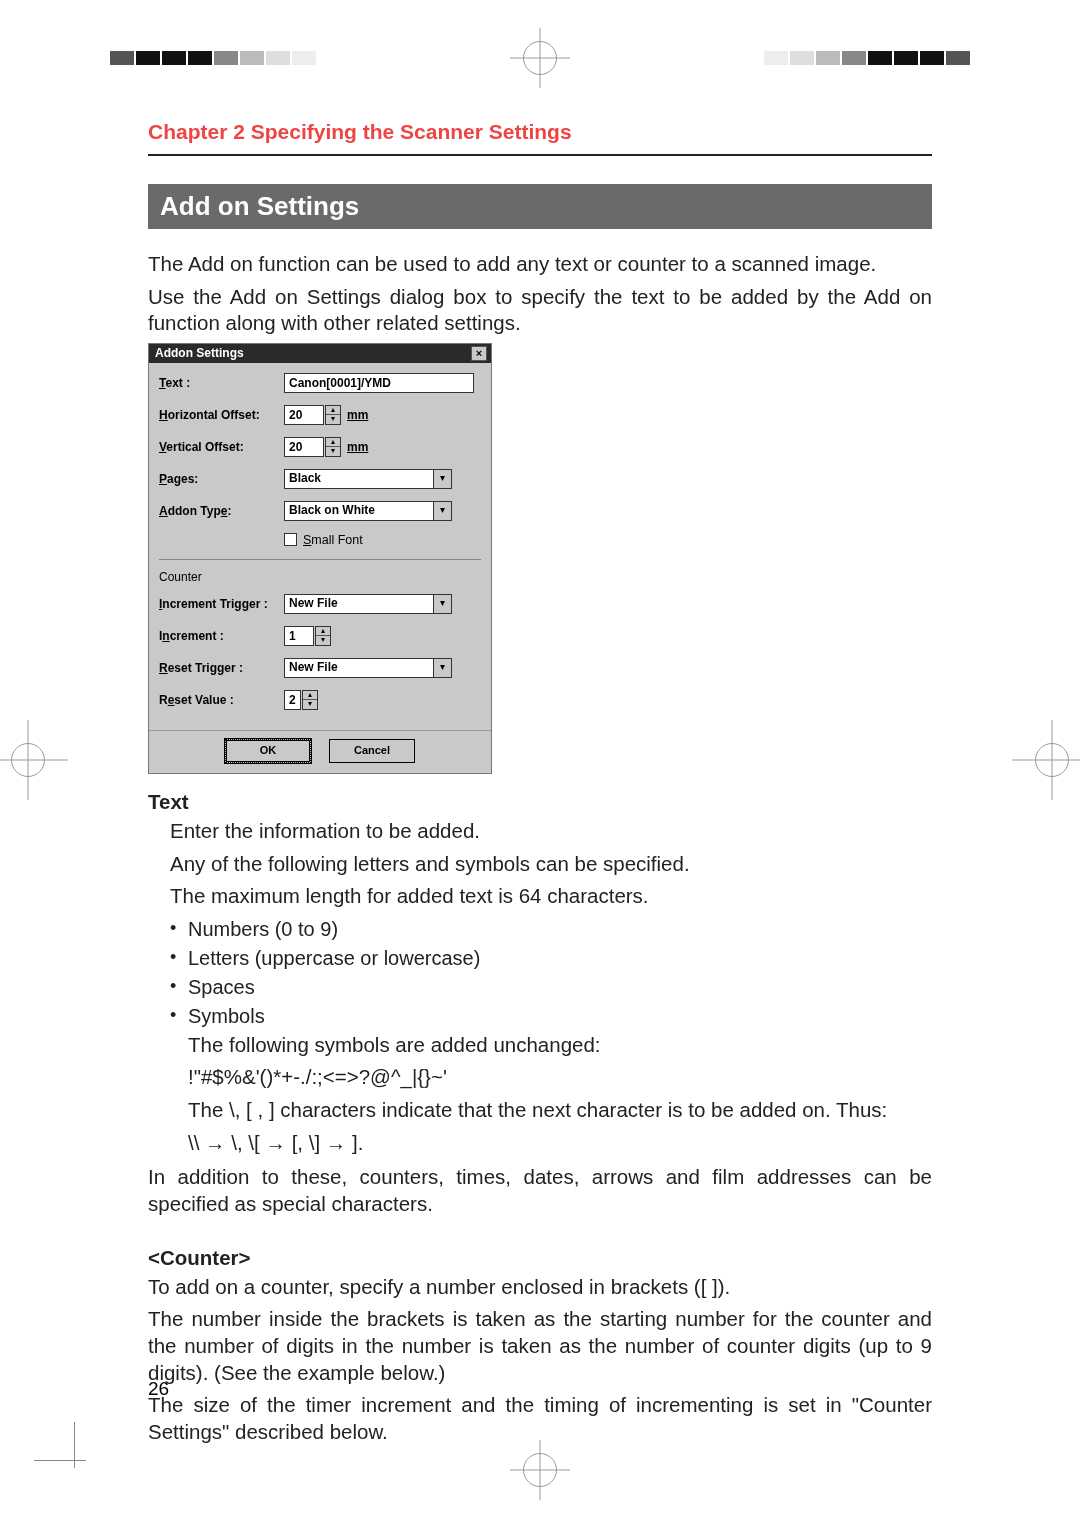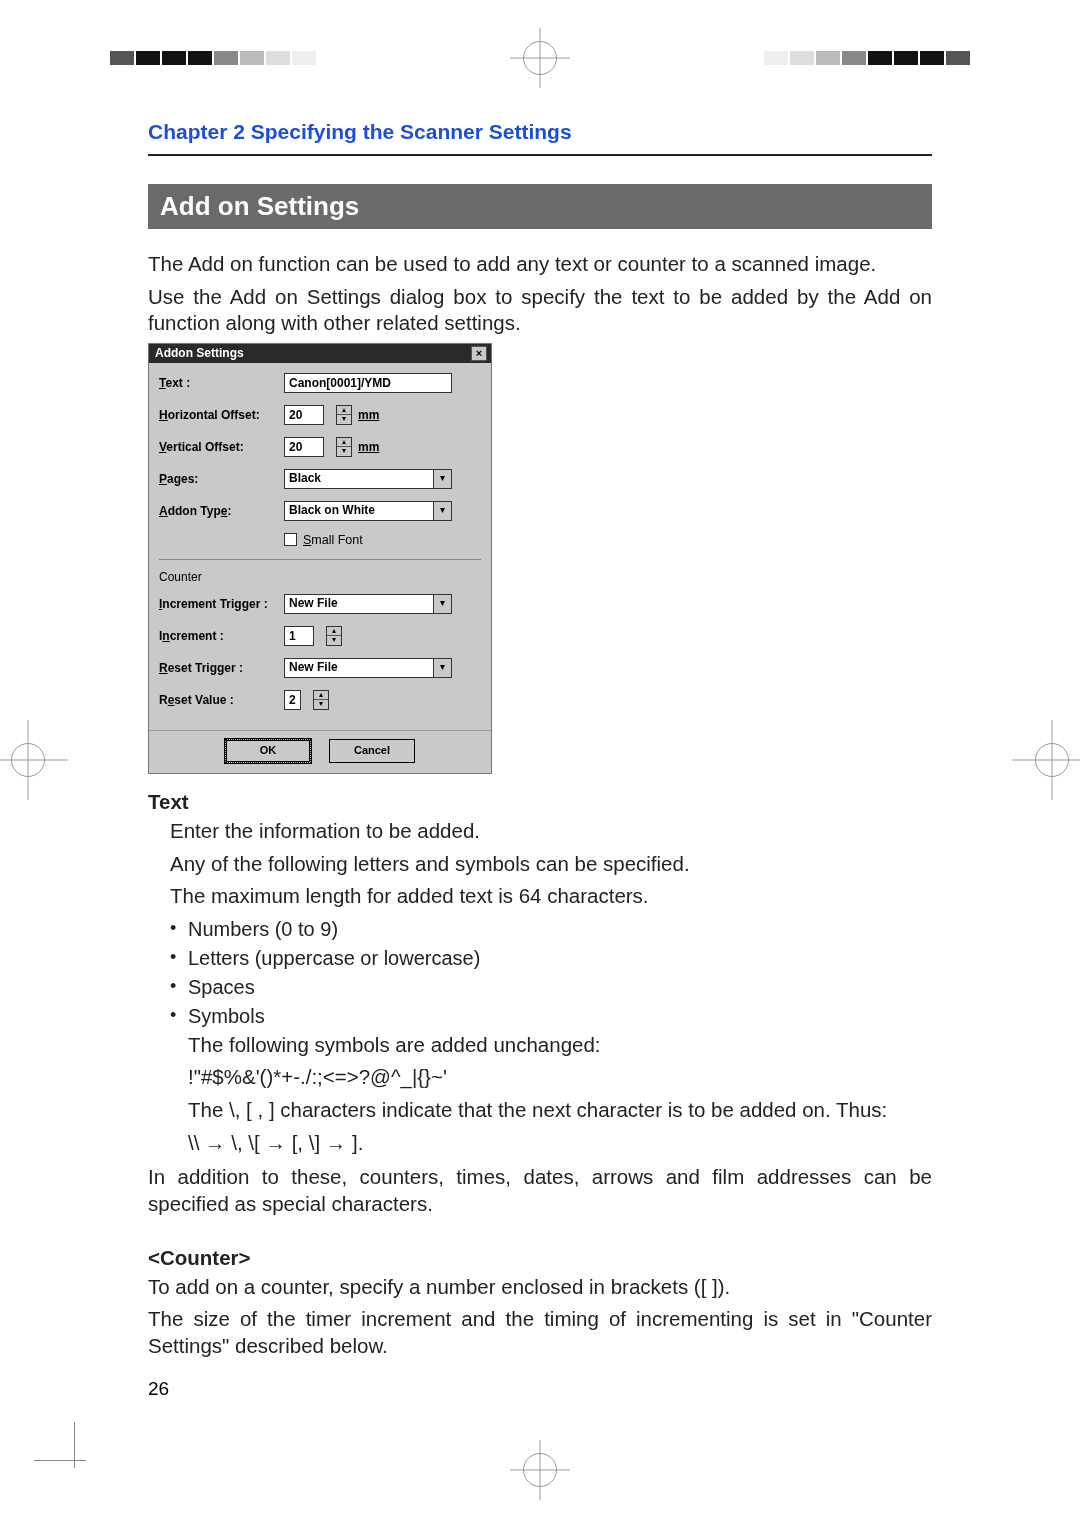--- a/index.html
+++ b/index.html
@@ -71,21 +71,21 @@
     .page {
       position:absolute;
       left: 148px;
       right: 148px;
       top: 120px;
       bottom: 120px;
     }
     .chapter-title {
       font-weight: bold;
       font-size: 21px;
-      color:#1d4ed8;
+      color:#ef4444;
       border-bottom: 2px solid #222;
       padding-bottom: 10px;
       margin-bottom: 28px;
     }
     .section-banner {
       background: #6a6a6a;
       color: #fff;
       font-family: Arial, sans-serif;
       font-weight: bold;
       font-size: 26px;
@@ -144,21 +144,21 @@
     }
     .dialog .label u { text-decoration:underline; }
     .dialog input.text {
       background:#fff;
       border:1px solid #333;
       height:20px;
       padding: 1px 4px;
       font-size:12px;
       font-weight:bold;
     }
-    .dialog .spinwrap { display:flex; align-items:center; gap:12px;}
+    .dialog .spinwrap { display:flex; align-items:center; gap:1px;}
     .dialog .spinwrap input { width:40px; }
     .dialog .spinner {
       display:flex; flex-direction:column; border:1px solid #333;
     }
     .dialog .spinner div {
       width:14px; height:9px; background:#c9c9c9;
       font-size:8px; line-height:8px; text-align:center;
       border-bottom:1px solid #555;
     }
     .dialog .spinner div:last-child{border-bottom:none;}
@@ -269,21 +269,21 @@
   <p class="body-text">Use the Add on Settings dialog box to specify the text to be added by the Add on function along with other related settings.</p>
 
   <div class="dialog">
     <div class="titlebar">
       <span>Addon Settings</span>
       <span class="xbtn">×</span>
     </div>
     <div class="body">
       <div class="row">
         <div class="label"><u>T</u>ext :</div>
-        <input class="text" style="width: 168px;" value="Canon[0001]/YMD">
+        <input class="text" style="width: 190px;" value="Canon[0001]/YMD">
       </div>
       <div class="row">
         <div class="label"><u>H</u>orizontal Offset:</div>
         <div class="spinwrap">
           <input class="text" value="20" style="">
           <div class="spinner">
               <div>▴</div>
               <div>▾</div>
             </div>
         </div>
@@ -378,20 +378,21 @@
       <div class="body-text monoish">!"#$%&amp;'()*+-./:;&lt;=&gt;?@^_|{}~'</div>
       <div class="body-text monoish">The \, [ ,  ] characters indicate that the next character is to be added on. Thus:</div>
       <div class="body-text monoish">\\ → \, \[ → [,  \] → ].</div>
     </li>
   </ul>
 
   <p class="body-text" style="margin-top:8px;">In addition to these, counters, times, dates, arrows and film addresses can be specified as special characters.</p>
 
   <div class="section-h3" style="margin-top:28px;">&lt;Counter&gt;</div>
   <p class="body-text">To add on a counter, specify a number enclosed in brackets ([  ]).</p>
+  <p class="body-text">The number inside the brackets is taken as the starting number for the counter and the number of digits in the number is taken as the number of counter digits (up to 9 digits). (See the example below.)</p>
   <p class="body-text">The size of the timer increment and the timing of incrementing is set in "Counter Settings" described below.</p>
 
   <div class="page-number">26</div>
 </div>
 
 <div class="crop-marks-bottom">
   <div style="width:200px;"></div>
   <div class="center-cross">
       <div class="circ"></div>
     </div>

